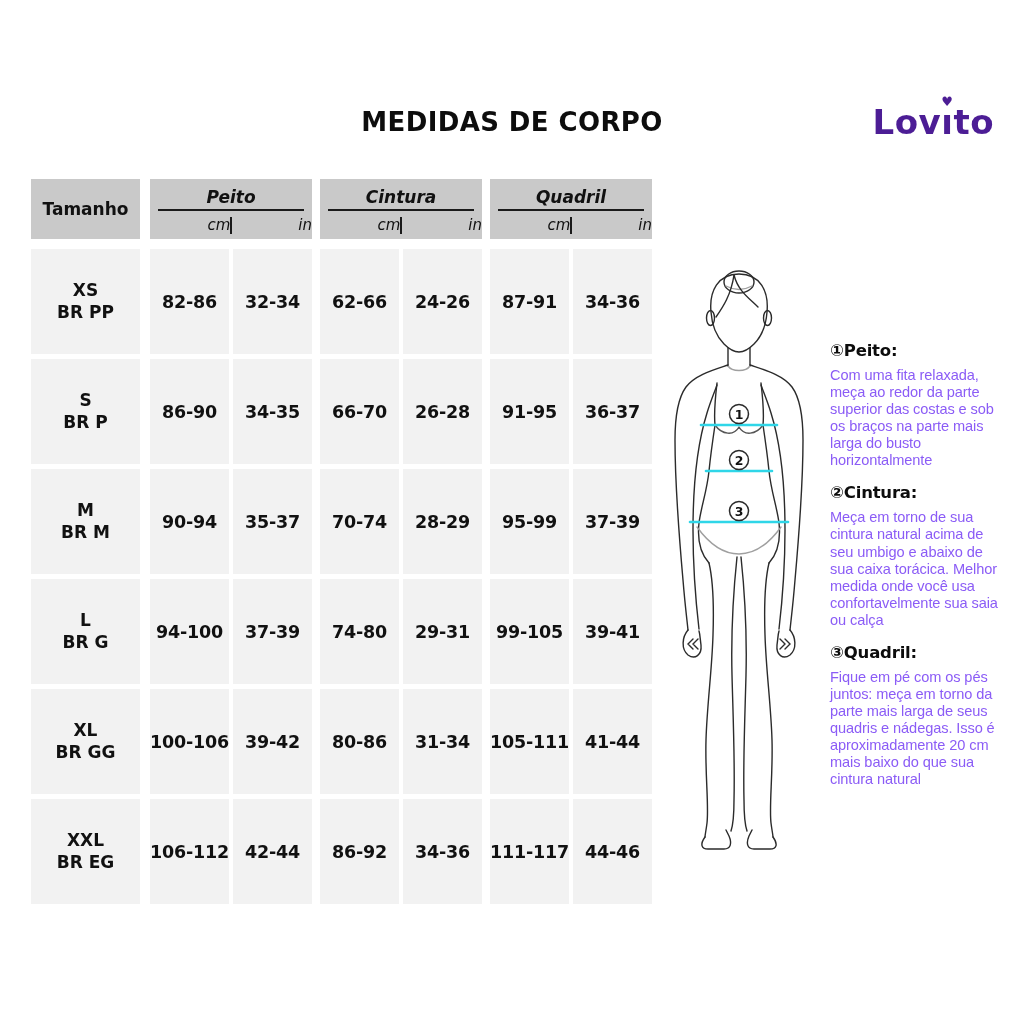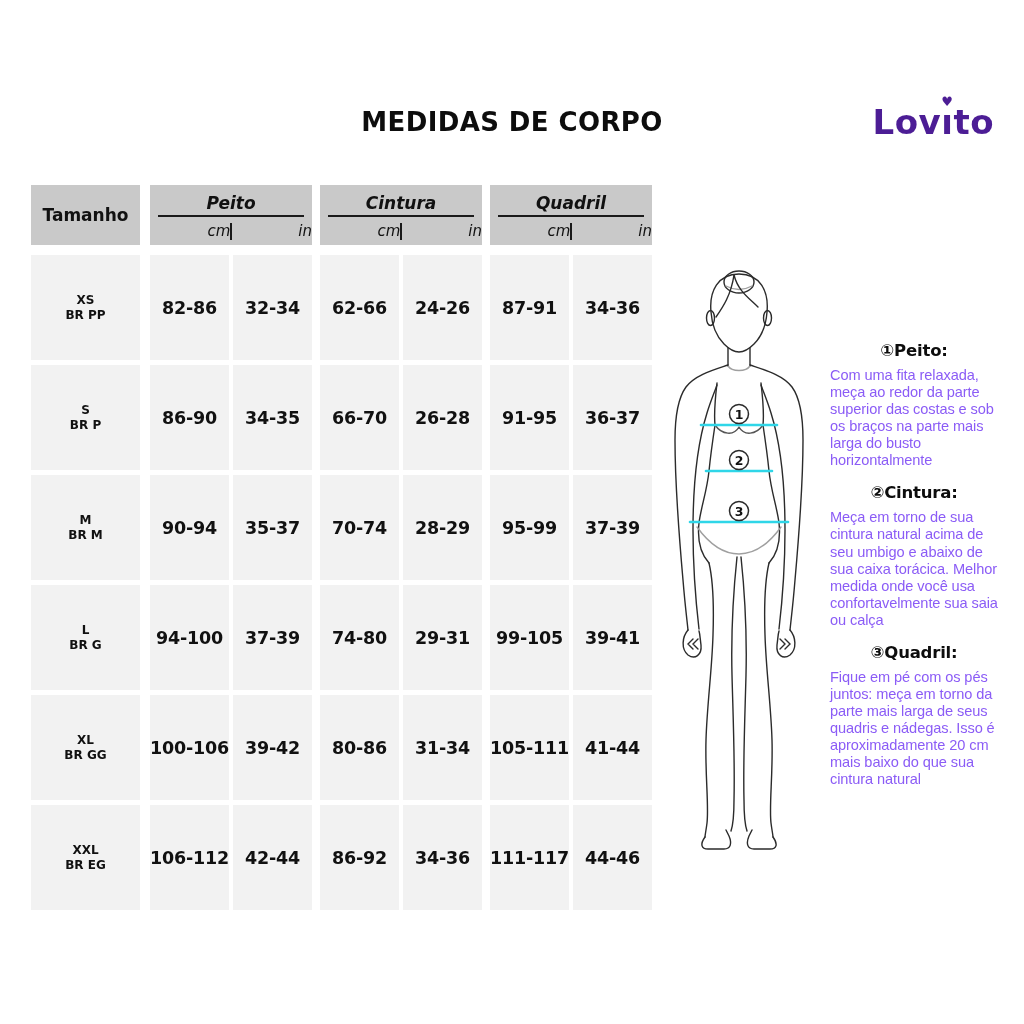--- a/index.html
+++ b/index.html
@@ -18,21 +18,21 @@
     position:absolute;top:102px;right:30px;font-weight:bold;font-size:34px;
     letter-spacing:.5px;color:#4c1d95;
   }
   .logo .i-wrap{position:relative;display:inline-block;}
   .logo .i-heart{
     position:absolute;left:50%;top:-7px;transform:translateX(-50%);
     font-size:13px;line-height:13px;
   }
 
   
-  .sizetable{position:absolute;left:31px;top:185px;}
+  .sizetable{position:absolute;left:31px;top:179px;}
   .row{display:flex;margin-bottom:5px;}
   .thead{margin-bottom:10px;}
   .cell{
     background:#f2f2f2;display:flex;align-items:center;justify-content:center;
     box-sizing:border-box;
   }
   .tamanho-h{
     width:109px;height:60px;background:#c9c9c9;font-weight:bold;font-size:17px;
     display:flex;align-items:center;justify-content:center;margin-right:10px;
   }
@@ -42,21 +42,21 @@
   }
   .hgroup.last{margin-right:0;}
   .gtitle{text-align:center;font-weight:bold;font-size:17px;line-height:21px;}
   .gline{height:2px;background:#1a1a1a;margin:1px 8px 0 8px;}
   .gunits{display:flex;align-items:center;height:28px;}
   .gunits .u{flex:1;text-align:right;font-size:15px;}
   .vdiv{width:1.5px;height:17px;background:#1a1a1a;}
 
   .sizecell{
     width:109px;height:105px;margin-right:10px;flex-direction:column;
-    font-weight:bold;font-size:12px;line-height:1.25;text-align:center;
+    font-weight:bold;font-size:17px;line-height:1.25;text-align:center;
   }
   .val{width:79px;height:105px;font-weight:bold;font-size:17.5px;letter-spacing:-0.2px;}
   .mr4{margin-right:4px;text-align:center;}
   .mr8{margin-right:8px;}
 
   
   .figure{position:absolute;left:655px;top:265px;}
   .figure path,.figure ellipse{fill:none;stroke:#2b2b2b;stroke-width:1.4;stroke-linecap:round;}
   .figure .gray{stroke:#9f9f9f;}
   .figure .soft{stroke:#555;}
@@ -64,21 +64,21 @@
   .figure circle{fill:#ffffff;stroke:#2b2b2b;stroke-width:1.5;}
   .figure text{
     font-family:"DejaVu Sans",sans-serif;font-size:12.5px;font-weight:bold;
     fill:#111;text-anchor:middle;
   }
 
   
   .instr{position:absolute;left:830px;top:341px;width:168px;}
   .instr h3{
     font-size:16.5px;font-weight:bold;margin:0 0 7px 0;color:#0d0d0d;
-    font-family:"DejaVu Sans",sans-serif;letter-spacing:-0.2px;text-align:center;
+    font-family:"DejaVu Sans",sans-serif;letter-spacing:-0.2px;
   }
   .instr p{
     font-size:14.6px;line-height:1.17;margin:0 0 14px 0;color:#8b5cf6;
     font-family:"Liberation Sans",sans-serif;letter-spacing:-0.1px;
   }
 </style>
 </head>
 <body>
 
 <div class="page">

